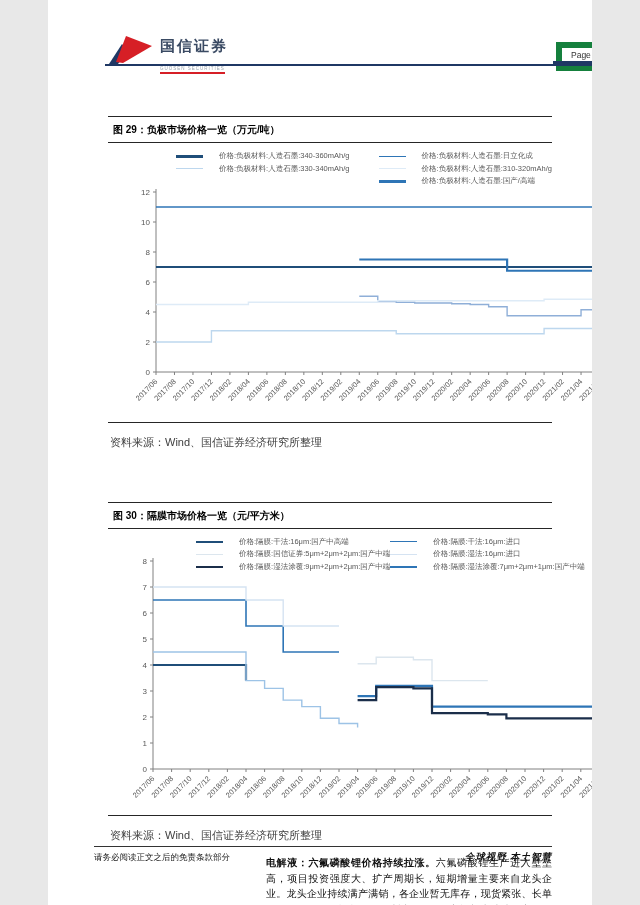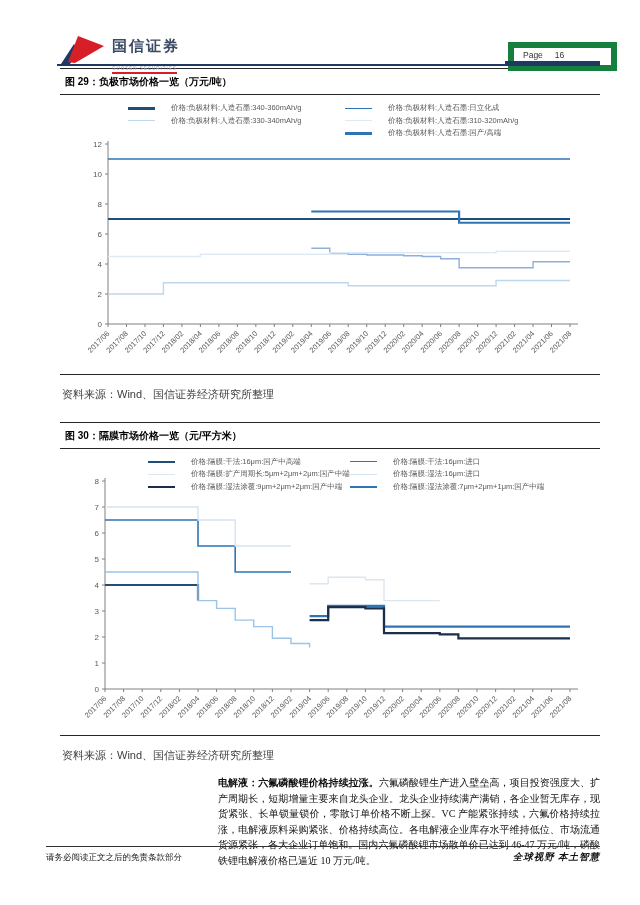--- a/index.html
+++ b/index.html
@@ -1,33 +1,33 @@
 <!DOCTYPE html>
 <html><head>
 <meta charset="utf-8">
 <style>
   html,body{margin:0;padding:0;background:#e8e8e8;}
-  .page{position:relative;width:640px;height:905px;margin:0 auto;background:#ffffff;
+  .page{position:relative;width:544px;height:905px;margin:0 auto;background:#ffffff;
         font-family:"Liberation Sans",sans-serif;overflow:hidden;}
   
   header{position:relative;height:68px;}
   .logo-mark{position:absolute;left:60px;top:35px;}
   .brand-text{position:absolute;left:112px;top:37px;}
   .brand-name{font-size:15px;font-weight:bold;color:#3a4a63;letter-spacing:2px;}
   .brand-sub{font-size:4.5px;color:#9aa4b0;letter-spacing:1px;margin-top:1px;
              border-bottom:2px solid #d61f26;display:inline-block;padding-bottom:1px;}
   .page-box{position:absolute;left:508px;top:42px;width:88px;height:15px;border:6px solid #15803d;
             font-size:8.5px;color:#333;padding:2px 0 0 9px;}
   .page-box .num{margin-left:12px;}
   .header-rule{position:absolute;left:57px;width:543px;top:64px;height:2px;background:#1f3864;}
   .header-rule-right{position:absolute;left:505px;width:95px;top:61px;height:3px;background:#1f3864;}
   
   .figure{margin:0 40px 0 60px;}
   .fig-title{border-top:1px solid #262626;border-bottom:1px solid #262626;
-             font-size:10px;font-weight:bold;color:#000;padding:6px 5px 5px;}
+             font-size:10px;font-weight:bold;color:#000;padding:6px 5px 5px;margin-top:48px;}
   .legend{display:flex;padding-top:7px;}
   .legend-col{display:flex;flex-direction:column;}
   .lg-item{display:flex;align-items:center;height:12.5px;gap:16px;}
   .lg-swatch{width:27px;flex:none;}
   .lg-label{font-size:7.5px;color:#595959;white-space:nowrap;}
   .chart{display:block;}
   .fig-source{border-top:1px solid #262626;margin-top:2px;padding:12px 2px 4px;
               font-size:11px;color:#404040;}
   .fig-30{margin-top:16px;}
   .legend-overlap{margin-bottom:-18px;position:relative;z-index:2;}
@@ -178,21 +178,21 @@
   <section class="figure fig-30">
     <div class="fig-title">图 30：隔膜市场价格一览（元/平方米）</div>
     <div class="legend legend-overlap" style="padding-left: 88px; text-align: center;">
         <div class="legend-col" style="width: 202px;">
           <div class="lg-item">
             <span class="lg-swatch" style="height: 2.5px; background: rgb(31, 78, 121);"></span>
             <span class="lg-label">价格:隔膜:干法:16μm:国产中高端</span>
           </div>
           <div class="lg-item">
             <span class="lg-swatch" style="height: 1.3px; background: rgb(220, 230, 238);"></span>
-            <span class="lg-label">价格:隔膜:扩产周期长:5μm+2μm+2μm:国产中端</span>
+            <span class="lg-label">价格:隔膜:国信证券:5μm+2μm+2μm:国产中端</span>
           </div>
           <div class="lg-item">
             <span class="lg-swatch" style="height: 2.5px; background: rgb(27, 46, 74);"></span>
             <span class="lg-label">价格:隔膜:湿法涂覆:9μm+2μm+2μm:国产中端</span>
           </div>
         </div>
         <div class="legend-col">
           <div class="lg-item">
             <span class="lg-swatch" style="height: 1.3px; background: rgb(46, 117, 182);"></span>
             <span class="lg-label">价格:隔膜:干法:16μm:进口</span>

